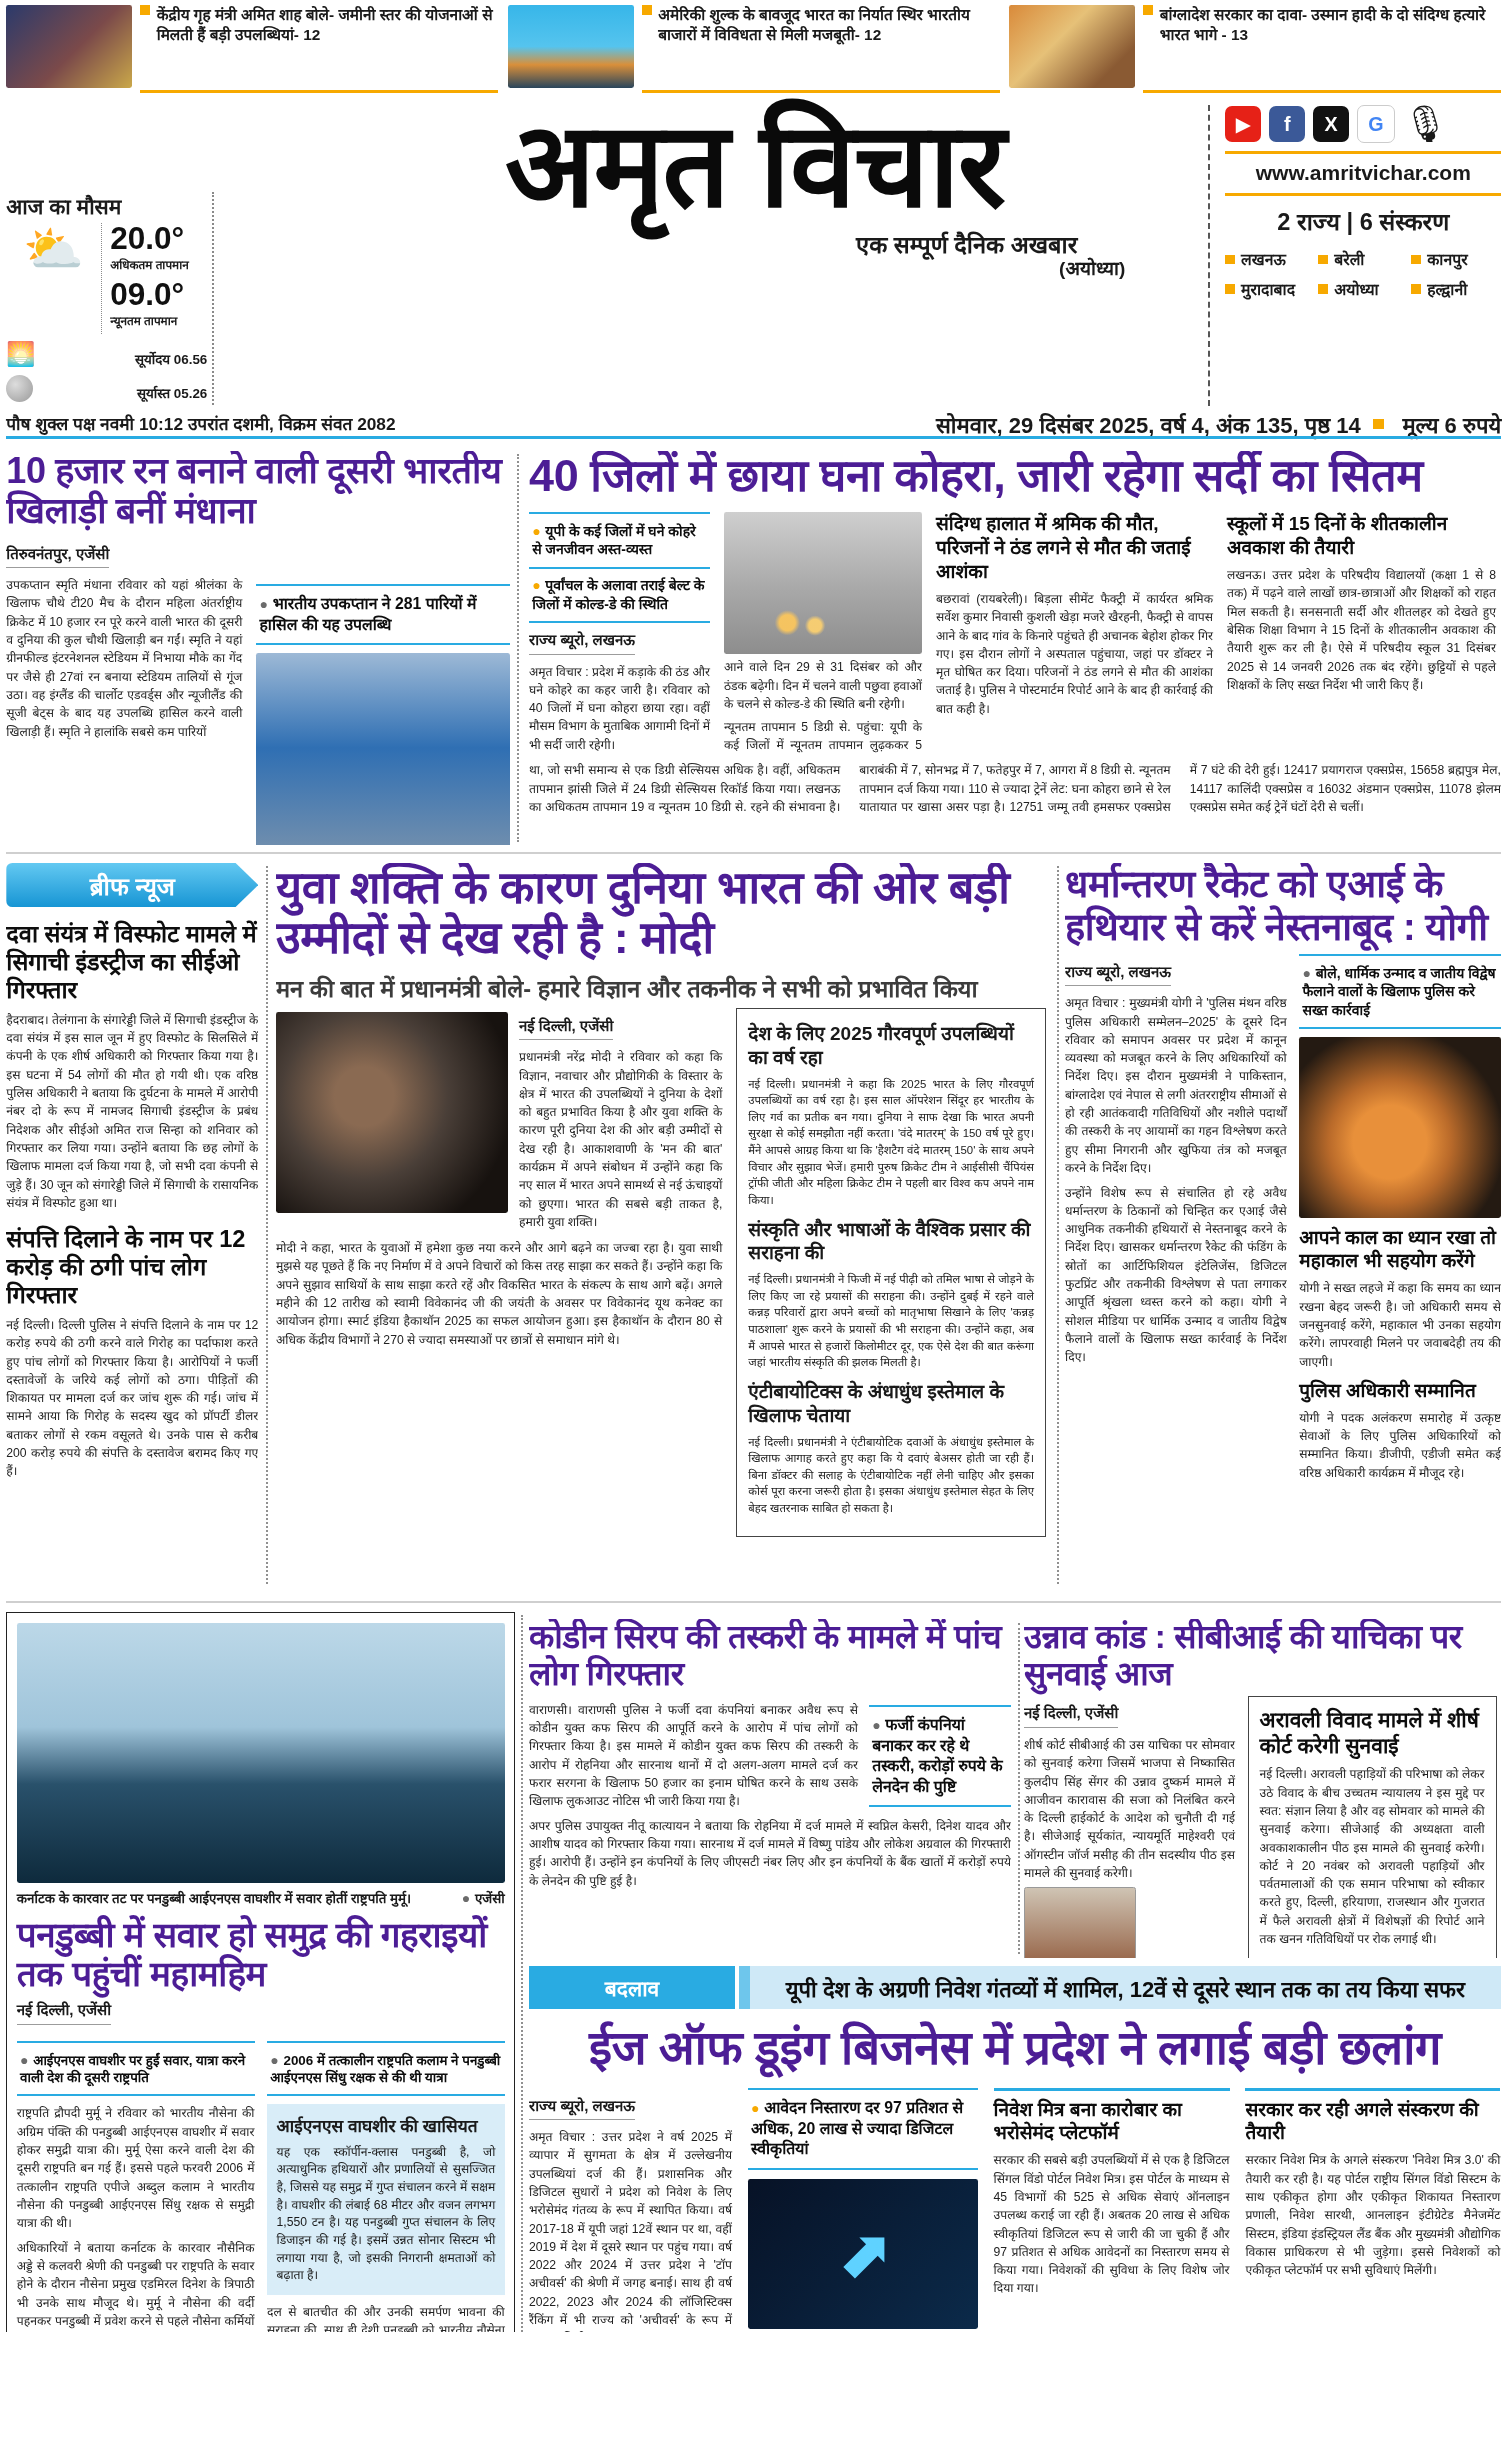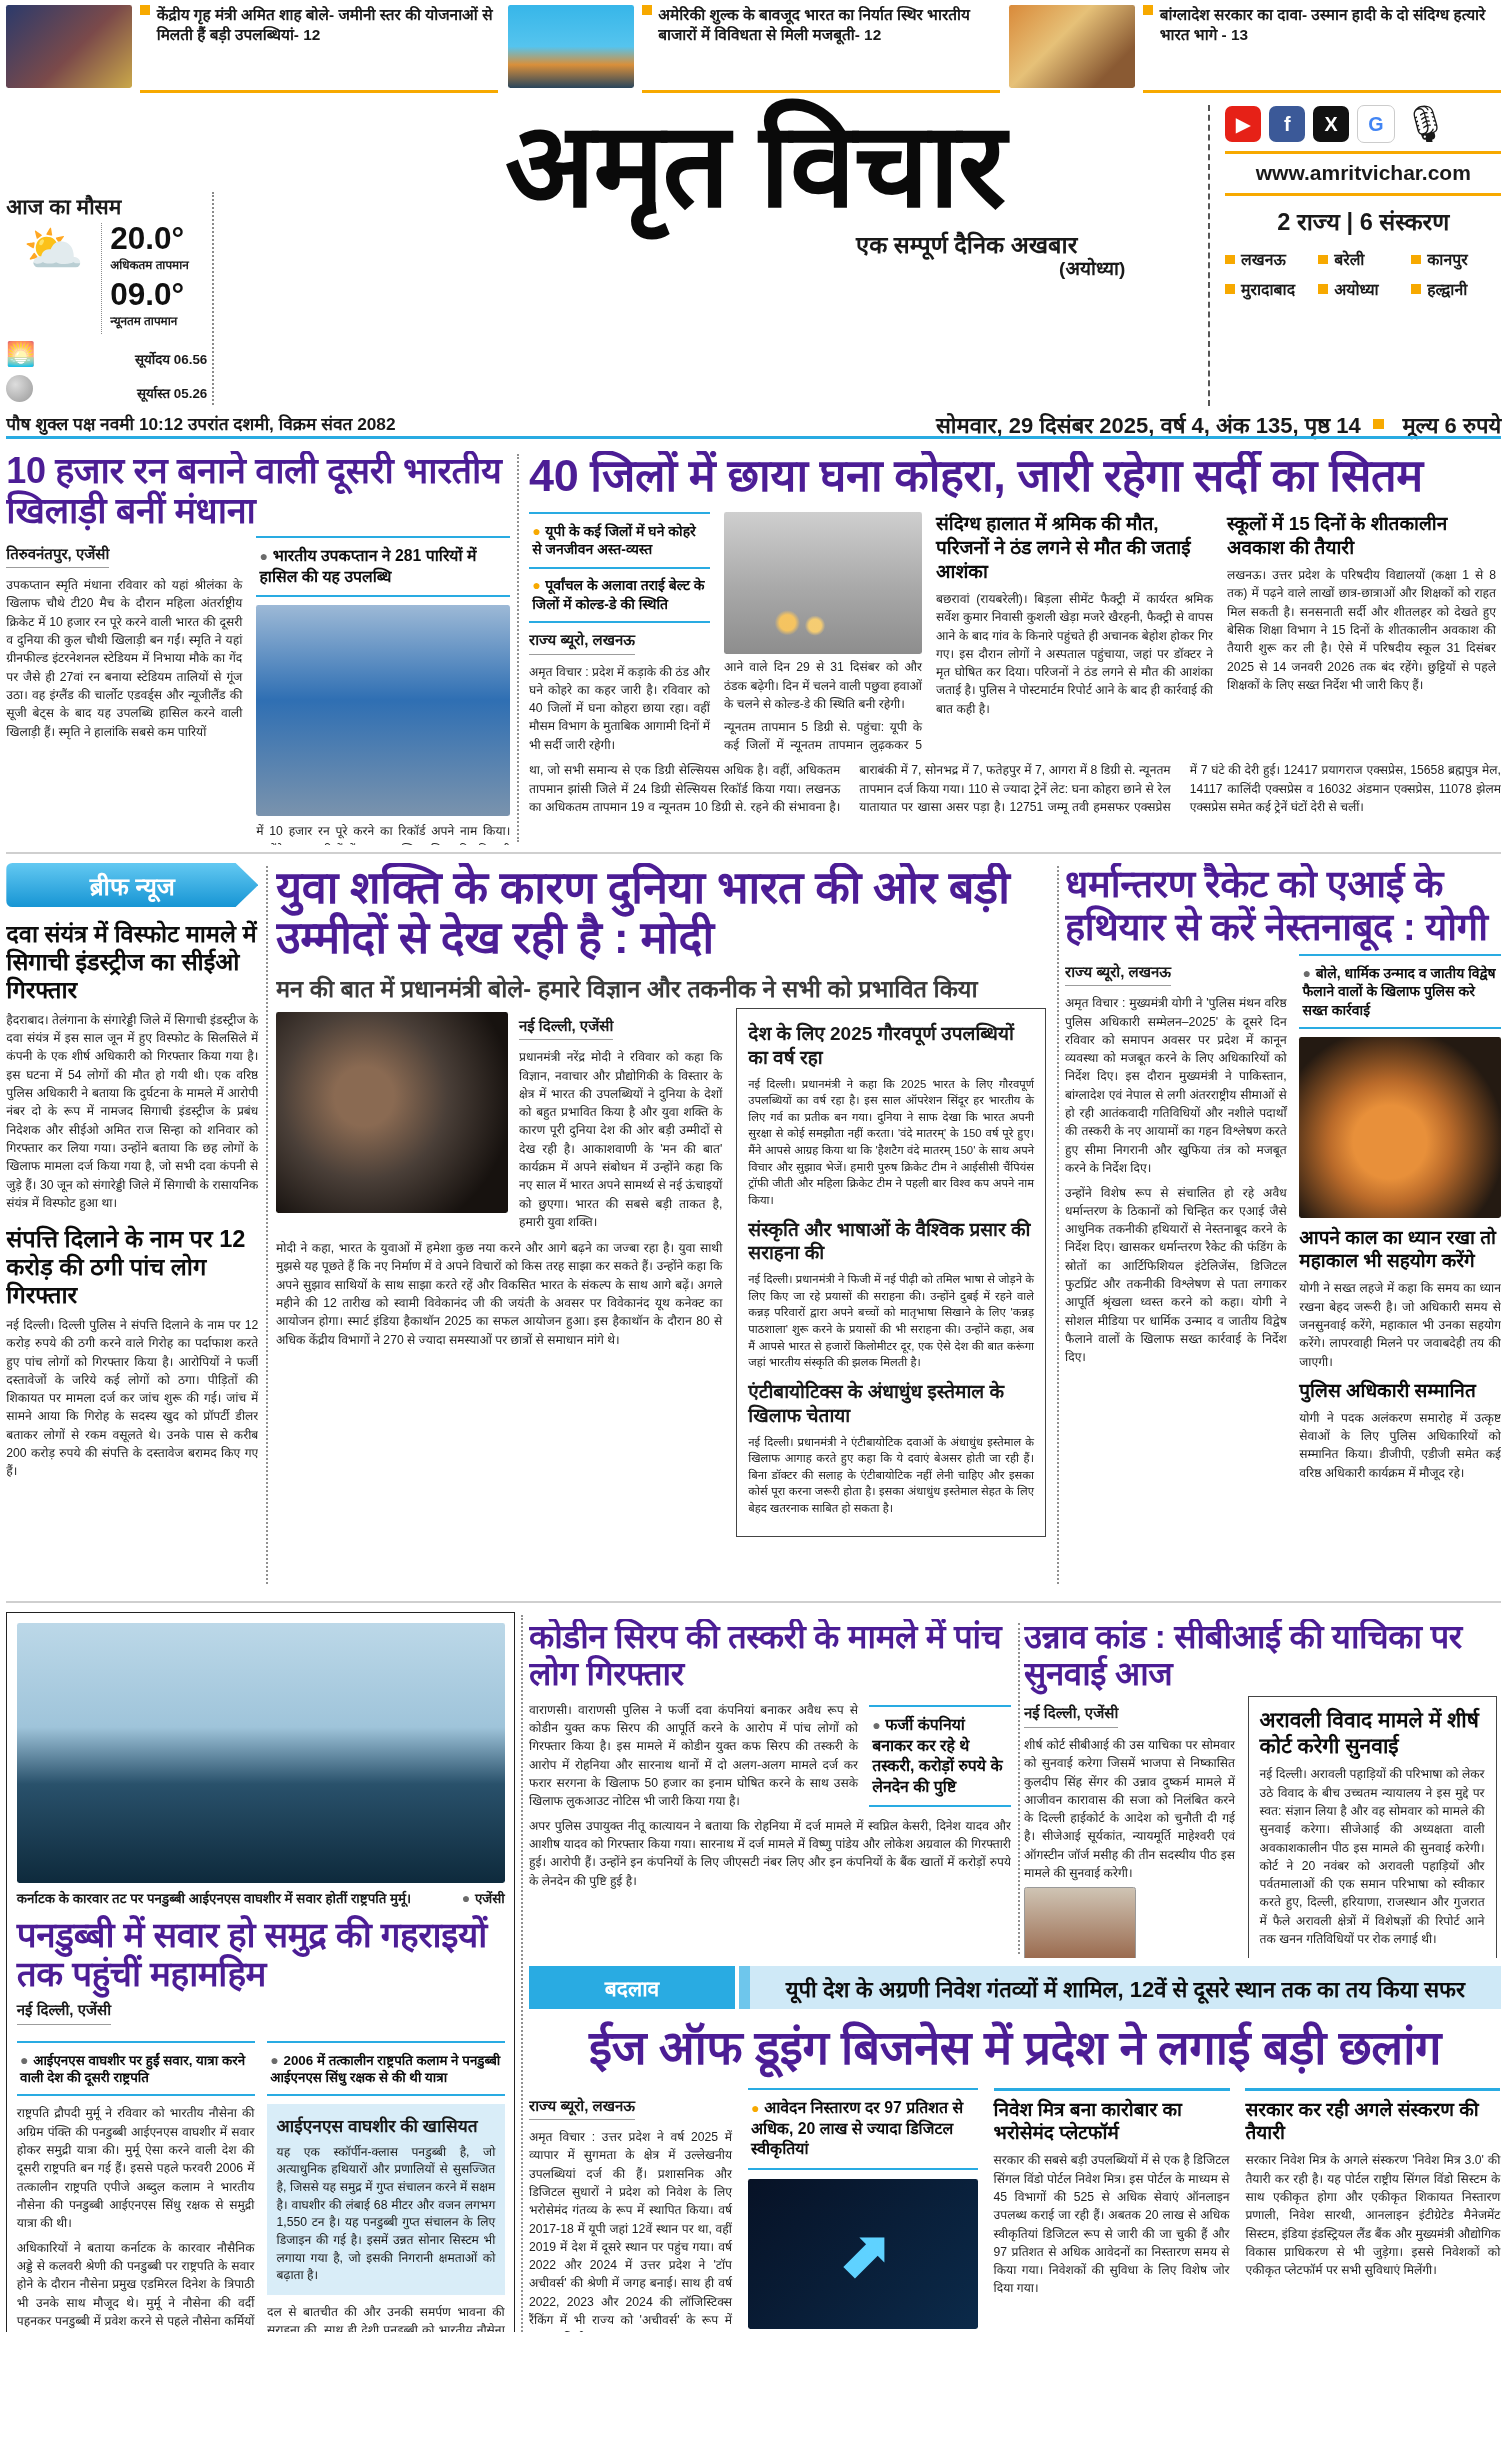--- a/index.html
+++ b/index.html
@@ -66,21 +66,21 @@
   #panchang{position:absolute;left:0;top:313px;font-size:17.3px;font-weight:800;}
   #dateline{position:absolute;right:0;top:310px;display:flex;align-items:center;gap:12.6px;}
   #dateline .dl{font-size:22px;font-weight:800;}
   #dateline .price{font-size:22px;font-weight:800;}
   #masthead .blue-bottom{position:absolute;left:0;bottom:0;width:100%;height:3.2px;background:#29abe2;}
   
   #story-mandhana{position:absolute;left:6.3px;top:451px;width:506px;height:394px;overflow:hidden;}
   #story-mandhana .headline{font-size:36px;}
   .mandhana-cols{display:flex;gap:14px;margin-top:4.7px;}
   .mandhana-c1{width:236px;}
-  .mandhana-c2{width:254px;}
+  .mandhana-c2{width:254px;margin-top:48px;}
   .mandhana-c2 .photo{width:100%;height:211px;margin-top:7.9px;}
   #story-fog{position:absolute;left:529px;top:451px;width:972px;height:394px;overflow:hidden;}
   #story-fog .headline{font-size:45px;white-space:nowrap;}
   .fog-cols{display:flex;gap:14px;margin-top:11px;height:241px;overflow:hidden;}
   .fog-c1{width:181px;}
   .fog-c1 .bullet-box{font-size:14px;}
   .fog-c2{width:198px;}
   .fog-c2 .photo{width:100%;height:142px;}
   .fog-c3{width:277px;}
   .fog-c4{width:269px;}

